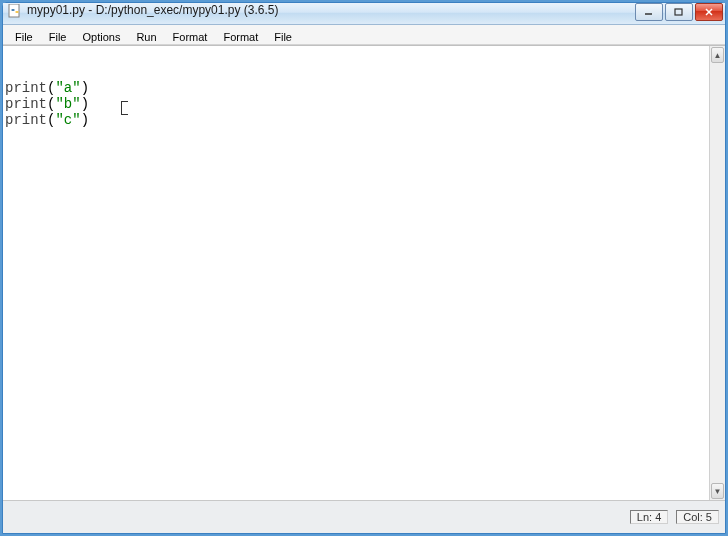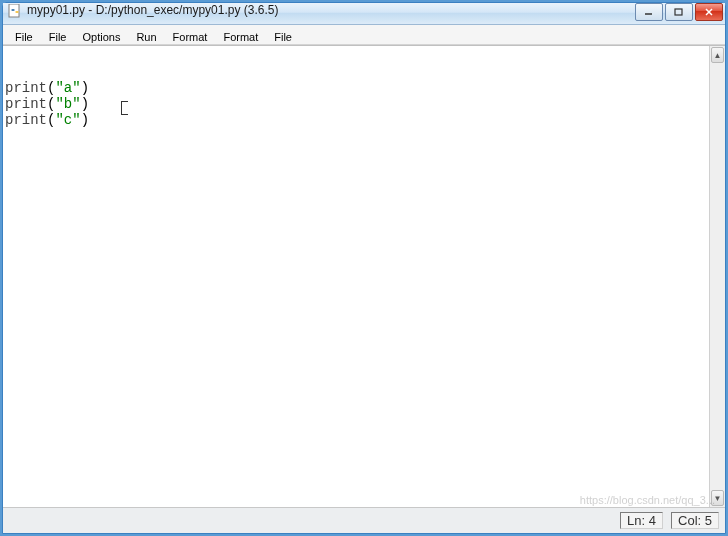--- a/index.html
+++ b/index.html
@@ -94,27 +94,27 @@
       height: 16px;
       background: linear-gradient(#f6f6f6,#ddd);
       border: 1px solid #b8b8b8;
       border-radius: 2px;
       margin: 1px;
       display:flex;align-items:center;justify-content:center;
       font-size:8px;color:#555;
     }
     .sb-track { flex:1; }
     .statusbar {
-      height: 26px;
+      height: 33px;
       background: #eceef0;
       border-top: 1px solid #c8c8c8;
       display: flex;
       justify-content: flex-end;
       align-items: center;
-      font-size: 13px;
+      font-size: 11px;
       color: #333;
       padding: 0 6px;
       gap: 8px;
     }
     .status-cell {
       border: 1px inset #d0d0d0;
       padding: 0 6px;
       background: #f4f4f4;
     }
     .cursor-mark {
@@ -183,21 +183,20 @@
 
   <div class="editor-wrap">
     <div class="editor" id="code-editor">
       <div><span class="kw">print</span><span class="paren">(</span><span class="str">"a"</span><span class="paren">)</span></div><div><span class="kw">print</span><span class="paren">(</span><span class="str">"b"</span><span class="paren">)</span></div><div><span class="kw">print</span><span class="paren">(</span><span class="str">"c"</span><span class="paren">)</span></div><span class="cursor-mark"></span>
     </div>
     <div class="scrollbar-v">
       <div class="sb-btn">▲</div>
       <div class="sb-track"></div>
       <div class="sb-btn">▼</div>
     </div>
-    <div class="watermark">https://blog.csdn.net/qq_3...</div>
   </div>
 
   <div class="statusbar">
     <span class="status-cell">Ln: 4</span>
     <span class="status-cell">Col: 5</span>
   </div>
 
 </div>
 
 </body></html>

